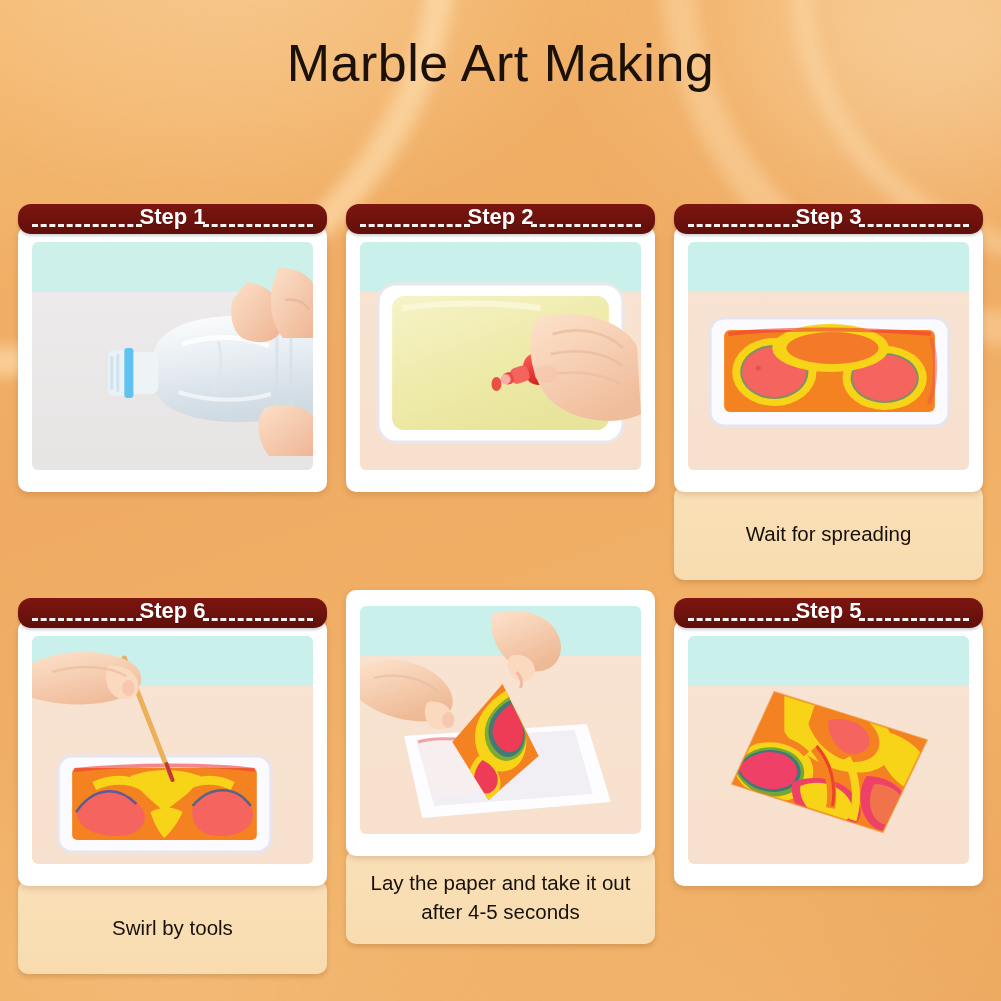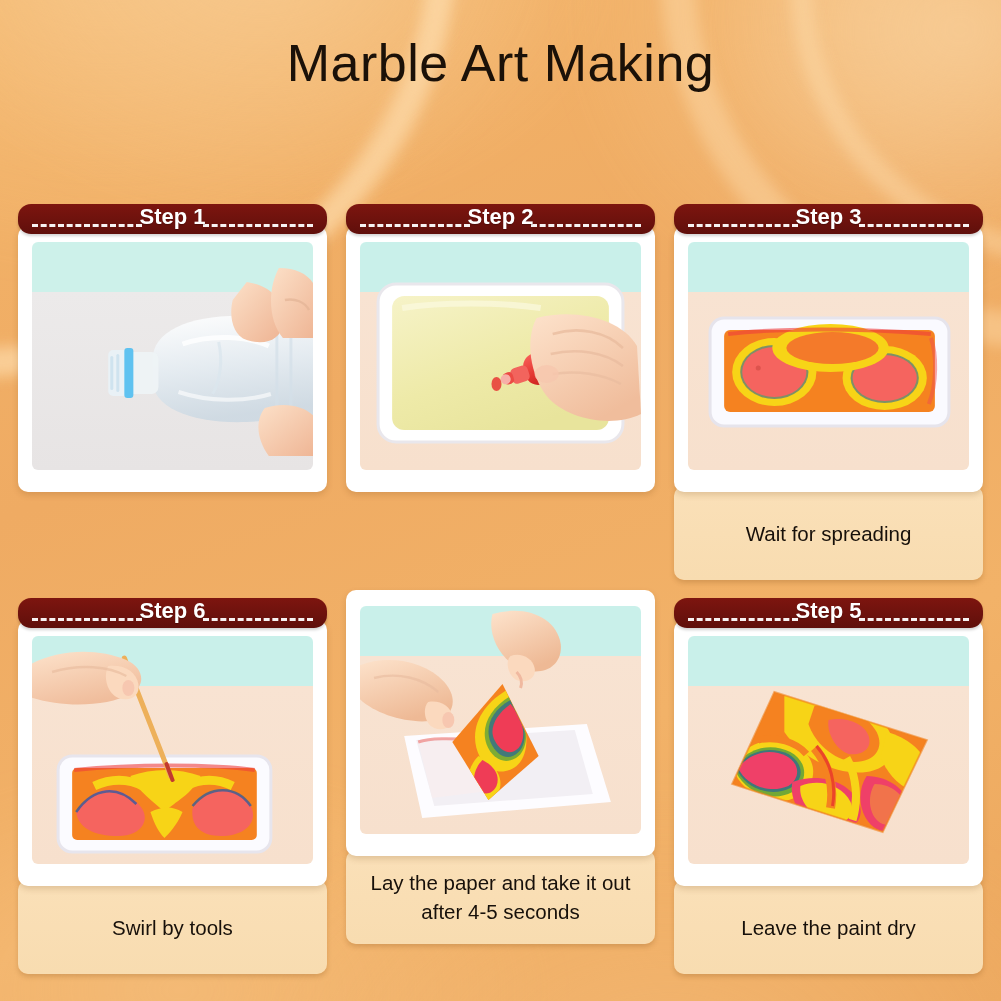--- a/index.html
+++ b/index.html
@@ -321,17 +321,16 @@
               <path d="M186 148 C204 148 216 160 218 174 C220 186 208 192 194 188 C180 182 178 160 186 148 Z" fill="#f7d417" opacity=".35"></path>
               <path d="M126 112 C140 128 146 150 142 172" stroke="#f58220" stroke-width="9" fill="none"></path>
               <path d="M128 110 C142 126 148 148 144 170" stroke="#e8352c" stroke-width="3" fill="none" opacity=".8"></path>
               <path d="M158 122 C168 140 170 164 164 184" stroke="#f7d417" stroke-width="8" fill="none"></path>
               <path d="M70 104 C88 100 108 106 118 118" stroke="#f58220" stroke-width="7" fill="none"></path>
             </g>
             <path d="M86 56 L238 104 L194 196 L44 148 Z" fill="none" stroke="#f0821f" stroke-width="2" opacity=".6"></path>
           </svg>
         </div>
       </div>
-      <div class="caption">Leave the paint dry</div>
     </div>
 
   </div>
 </div>
 
 </body></html>

